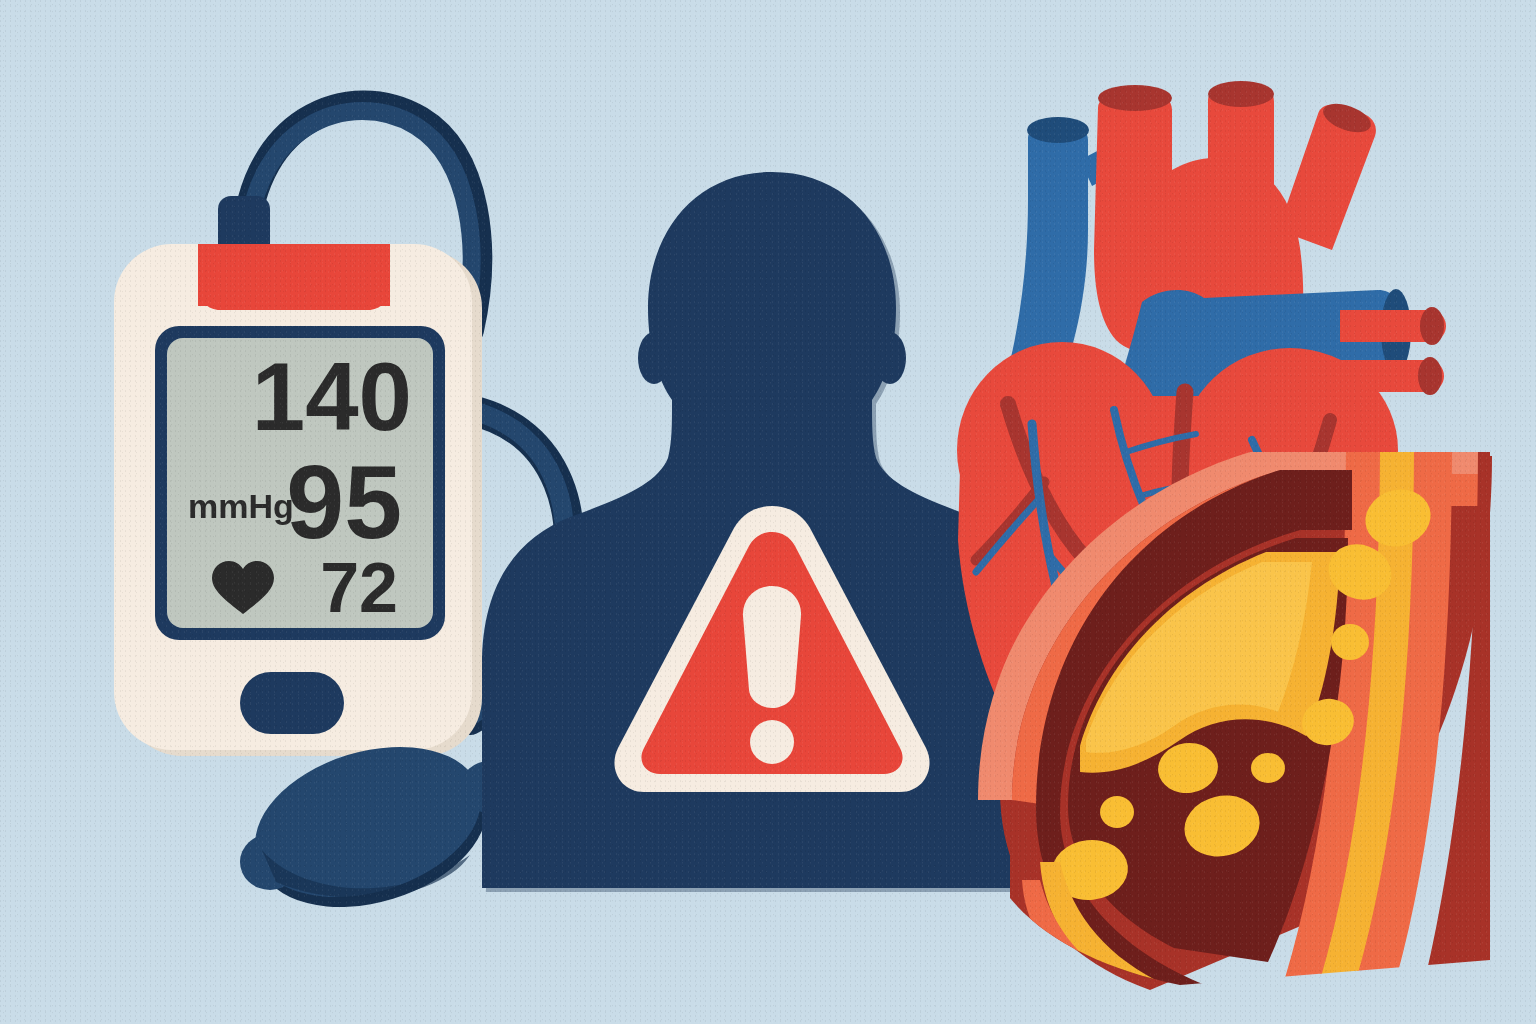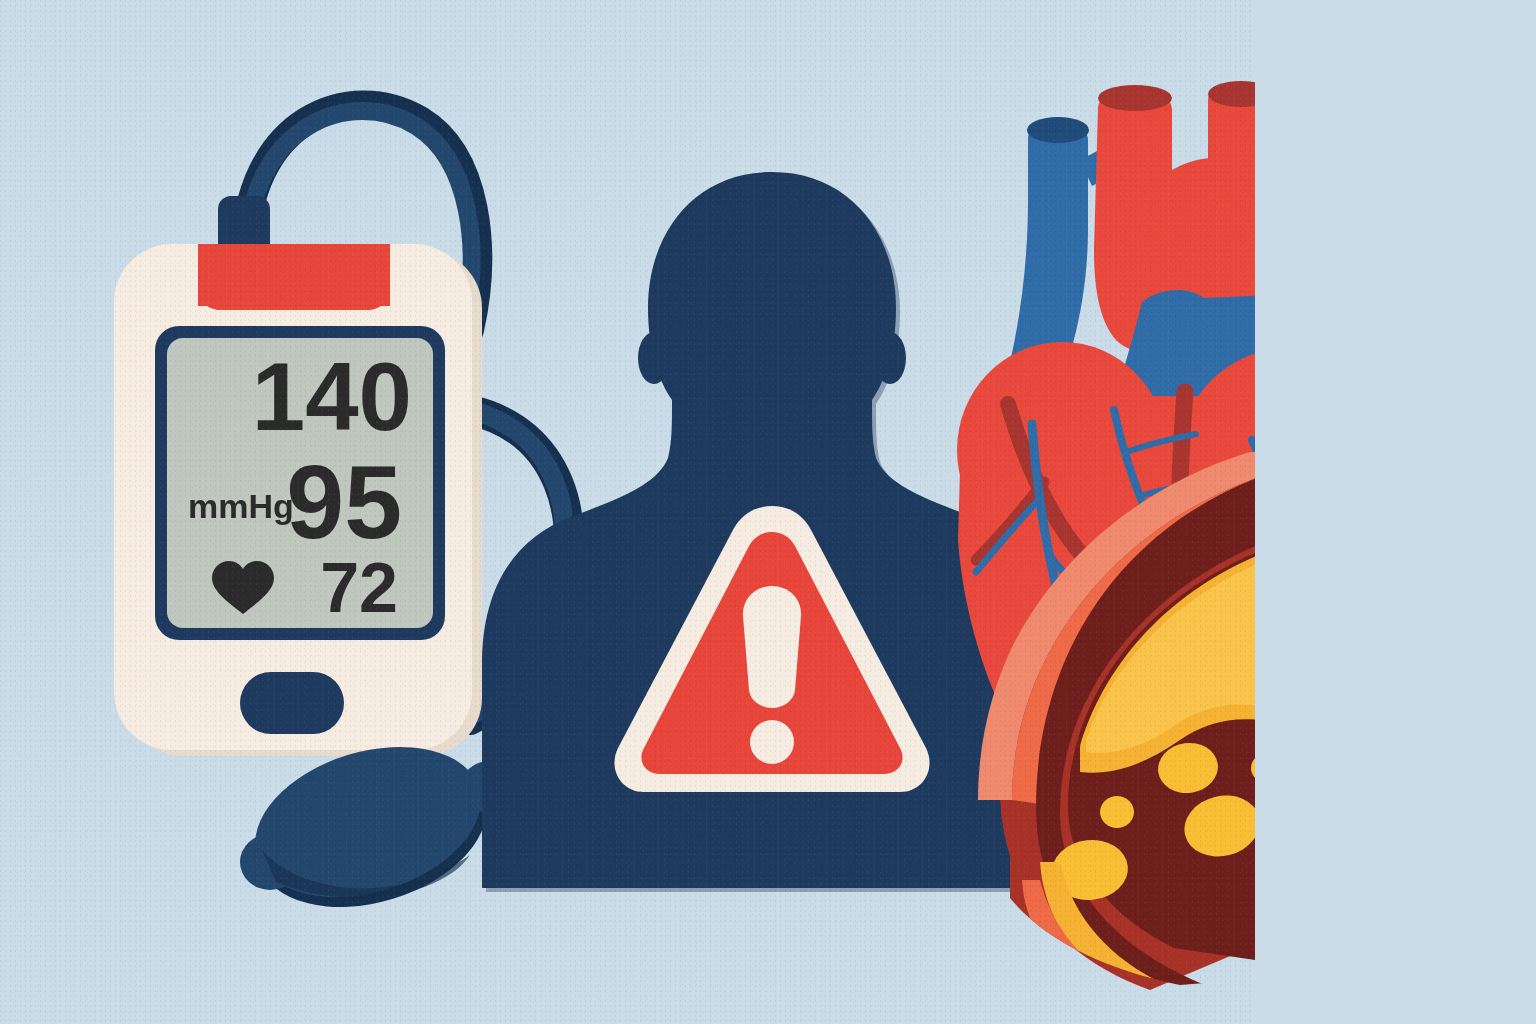--- a/index.html
+++ b/index.html
@@ -5,21 +5,21 @@
   html, body {
     margin: 0;
     padding: 0;
     background: #c9dce8;
   }
   body {
     font-family: "Liberation Sans", sans-serif;
   }
   #stage {
     position: relative;
-    width: 1255px;
+    width: 1536px;
     height: 1024px;
     overflow: hidden;
     background: #1d4ed8;
     text-decoration: underline;
   }
   #stage svg {
     display: block;
     width: 1536px;
     height: 1024px;
   }

